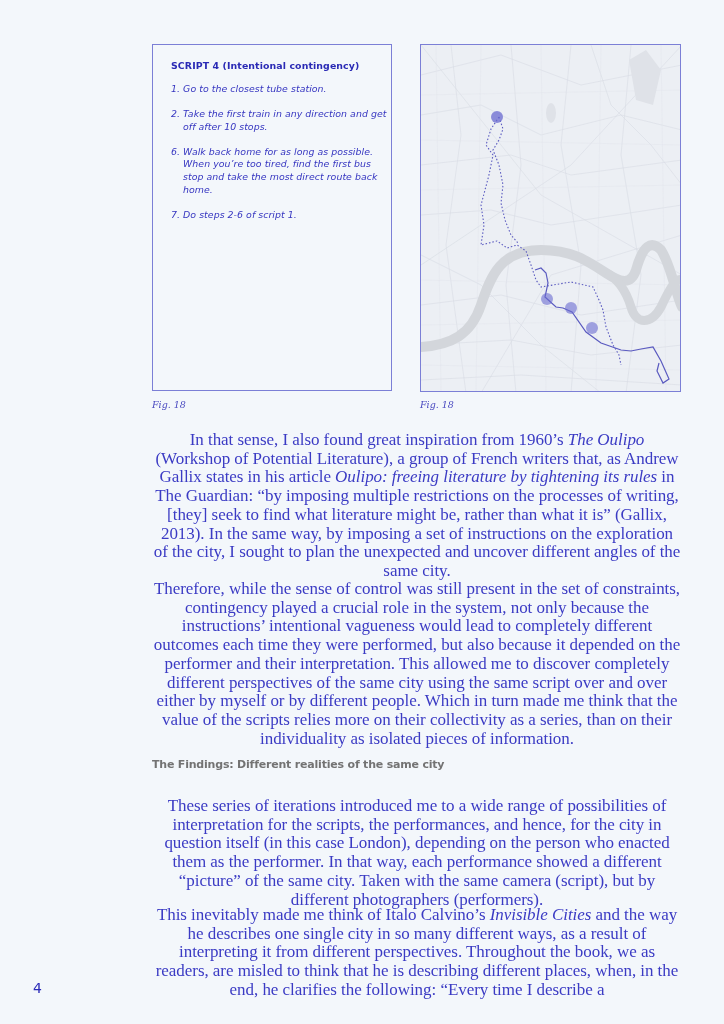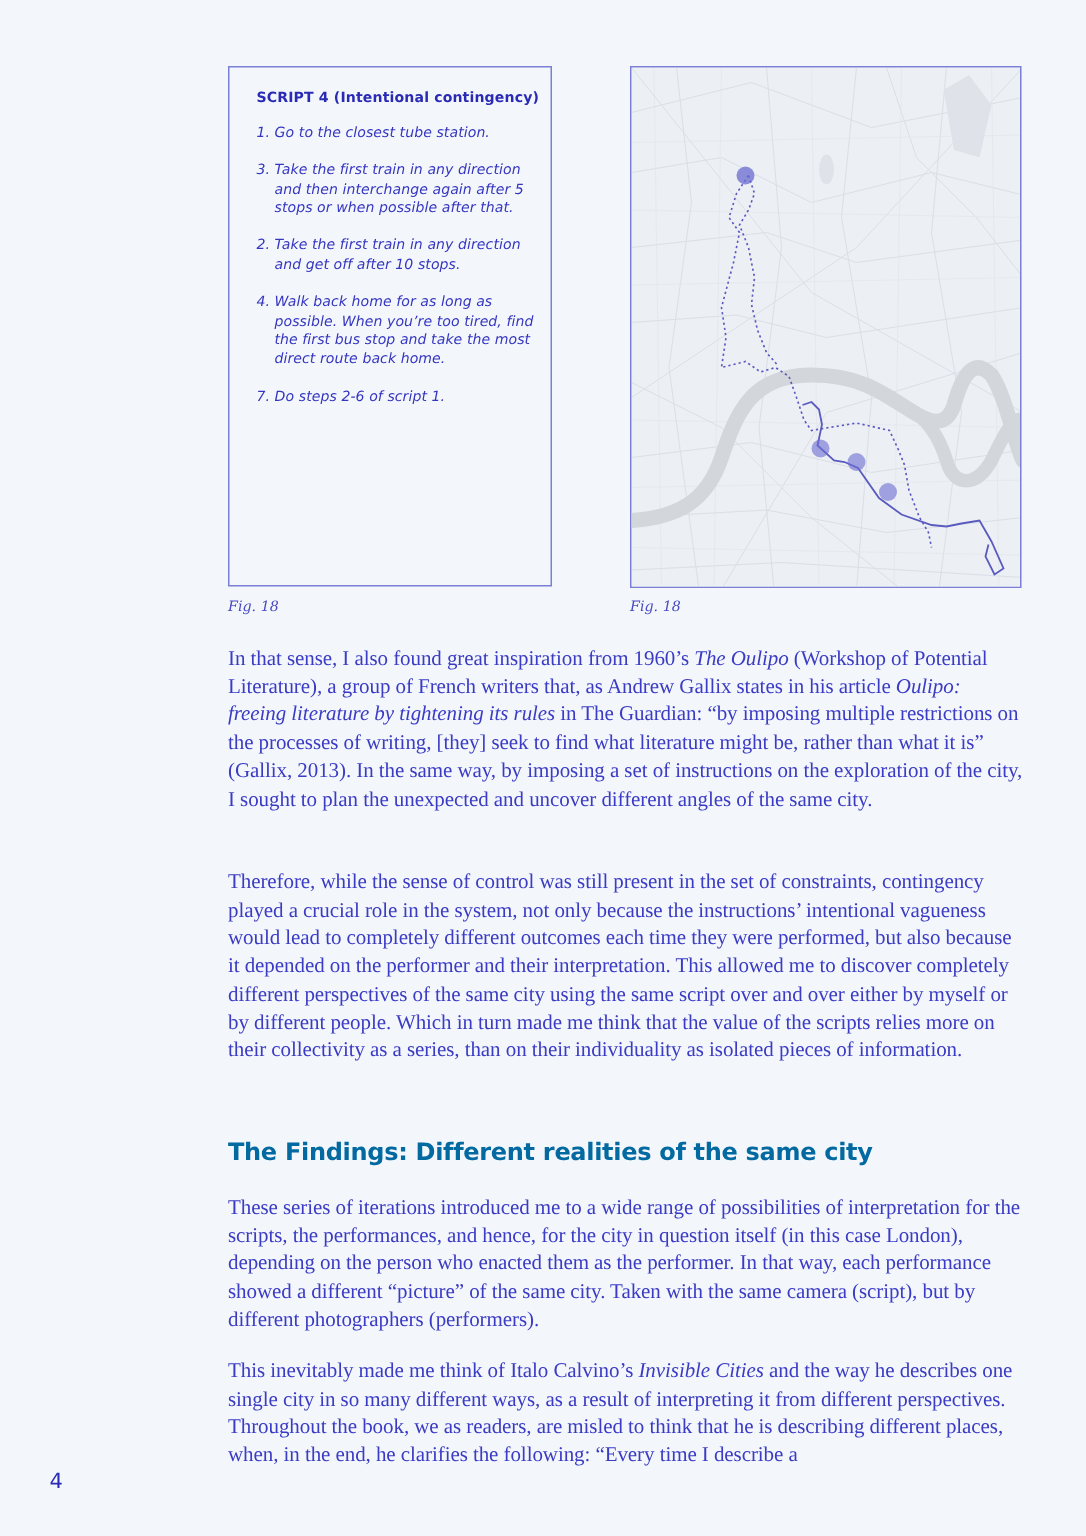--- a/index.html
+++ b/index.html
@@ -2,21 +2,21 @@
 <html><head>
 <meta charset="utf-8">
 <style>
   html, body { margin: 0; padding: 0; }
   body {
     width: 724px; height: 1024px; overflow: hidden;
     background: #f3f7fb; position: relative;
     color: #3a3ac8;
   }
   .script-box {
-    position: absolute; left: 152px; top: 44px; width: 216px; height: 347px;
+    position: absolute; left: 152px; top: 44px; width: 240px; height: 347px;
     border: 1px solid #7b7fd6; box-sizing: border-box;
     font-family: "DejaVu Sans", sans-serif; color: #3535c0;
     padding: 15px 2px 0 18px;
   }
   .script-title { font-size: 9.4px; font-weight: bold; margin: 0 0 12px 0; letter-spacing: 0.1px; color: #2a2ab5; }
   .script-list { list-style: none; margin: 0; padding: 0; }
   .script-list li {
     font-size: 9.4px; line-height: 12.6px; margin: 0 0 12.5px 0;
     padding-left: 12px; text-indent: -12px; letter-spacing: 0.05px; font-style: italic;
   }
@@ -24,44 +24,43 @@
     position: absolute; left: 420px; top: 44px; width: 261px; height: 348px;
     border: 1px solid #7b7fd6; box-sizing: border-box; background: #eceff4; overflow: hidden;
   }
   .map-box svg { display: block; }
   .caption {
     position: absolute; top: 399px; font-family: "DejaVu Serif", serif; font-style: italic;
     font-size: 9.5px; color: #4a4ac0;
   }
   .body-text {
     position: absolute; left: 152px; width: 530px;
-    font-family: "Liberation Serif", serif; font-size: 14px; line-height: 18.7px;
-    color: #3b3bc4; margin: 0; letter-spacing: -0.05px;
+    font-family: "Liberation Serif", serif; font-size: 17px; line-height: 18.7px;
+    color: #3b3bc4; margin: 0; letter-spacing: -0.05px; text-align: center;
   }
   .body-text em { font-style: italic; }
   .heading {
     position: absolute; left: 152px; top: 758px; margin: 0;
-    font-family: "DejaVu Sans", sans-serif; font-weight: bold; font-size: 16px;
-    color: #0369a1; letter-spacing: -0.2px;
+    font-family: "DejaVu Sans", sans-serif; font-weight: bold; font-size: 11px;
+    color: #737373; letter-spacing: -0.2px;
   }
   .page-number {
     position: absolute; left: 33px; top: 980px;
     font-family: "DejaVu Sans", sans-serif; font-size: 14px; color: #2a2ab8;
   }
 </style>
 </head>
 <body>
 
 <div class="script-box">
   <p class="script-title">SCRIPT 4 (Intentional contingency)</p>
   <ol class="script-list">
     <li>1. Go to the closest tube station.</li>
-    <li>3. Take the first train in any direction and then interchange again after 5 stops or when possible after that.</li>
     <li>2. Take the first train in any direction and get off after 10 stops.</li>
-    <li>4. Walk back home for as long as possible. When you’re too tired, find the first bus stop and take the most direct route back home.</li>
+    <li>6. Walk back home for as long as possible. When you’re too tired, find the first bus stop and take the most direct route back home.</li>
     <li>7. Do steps 2-6 of script 1.</li>
   </ol>
 </div>
 
 <div class="map-box">
   <svg width="261" height="348" viewBox="0 0 261 348">
     <rect width="261" height="348" fill="#eceff4"></rect>
 
     <g stroke="#d8dce4" stroke-width="0.6" fill="none">
       <path d="M0 30 L80 10 L160 40 L261 20"></path>

